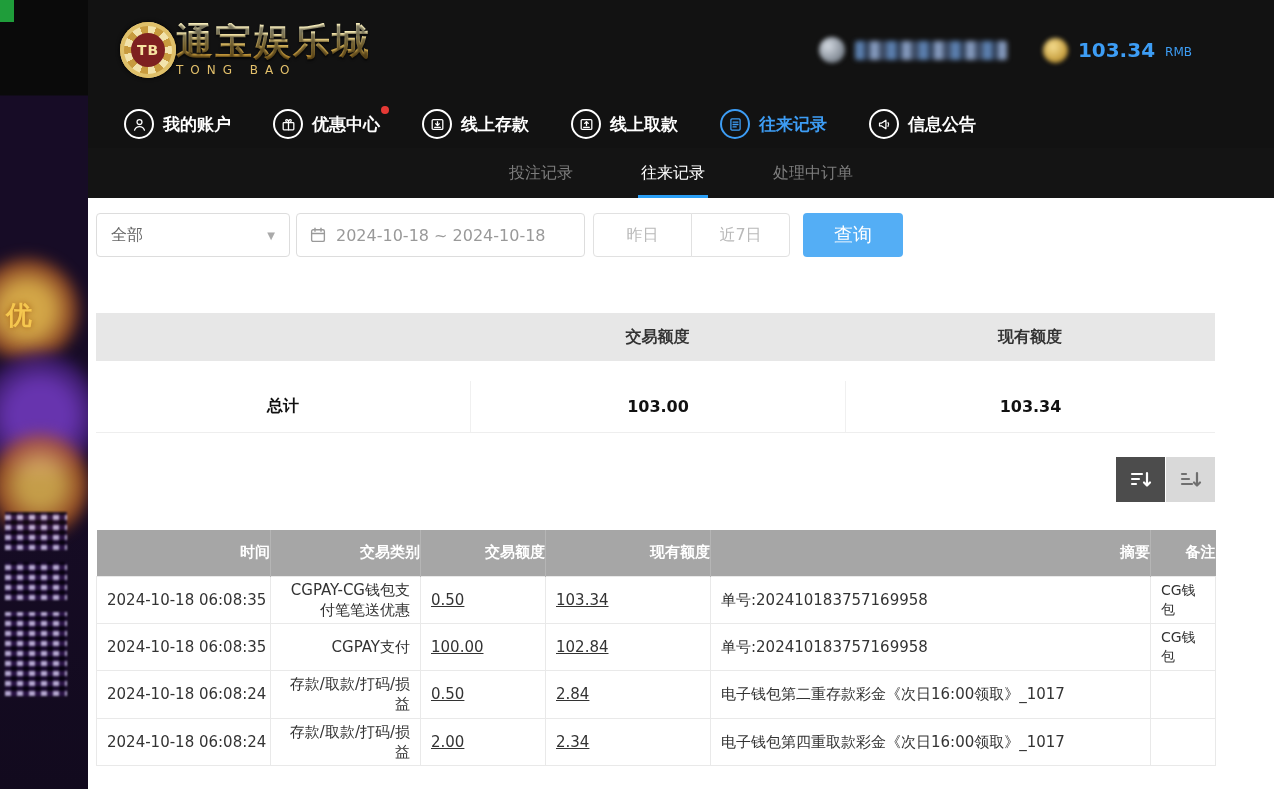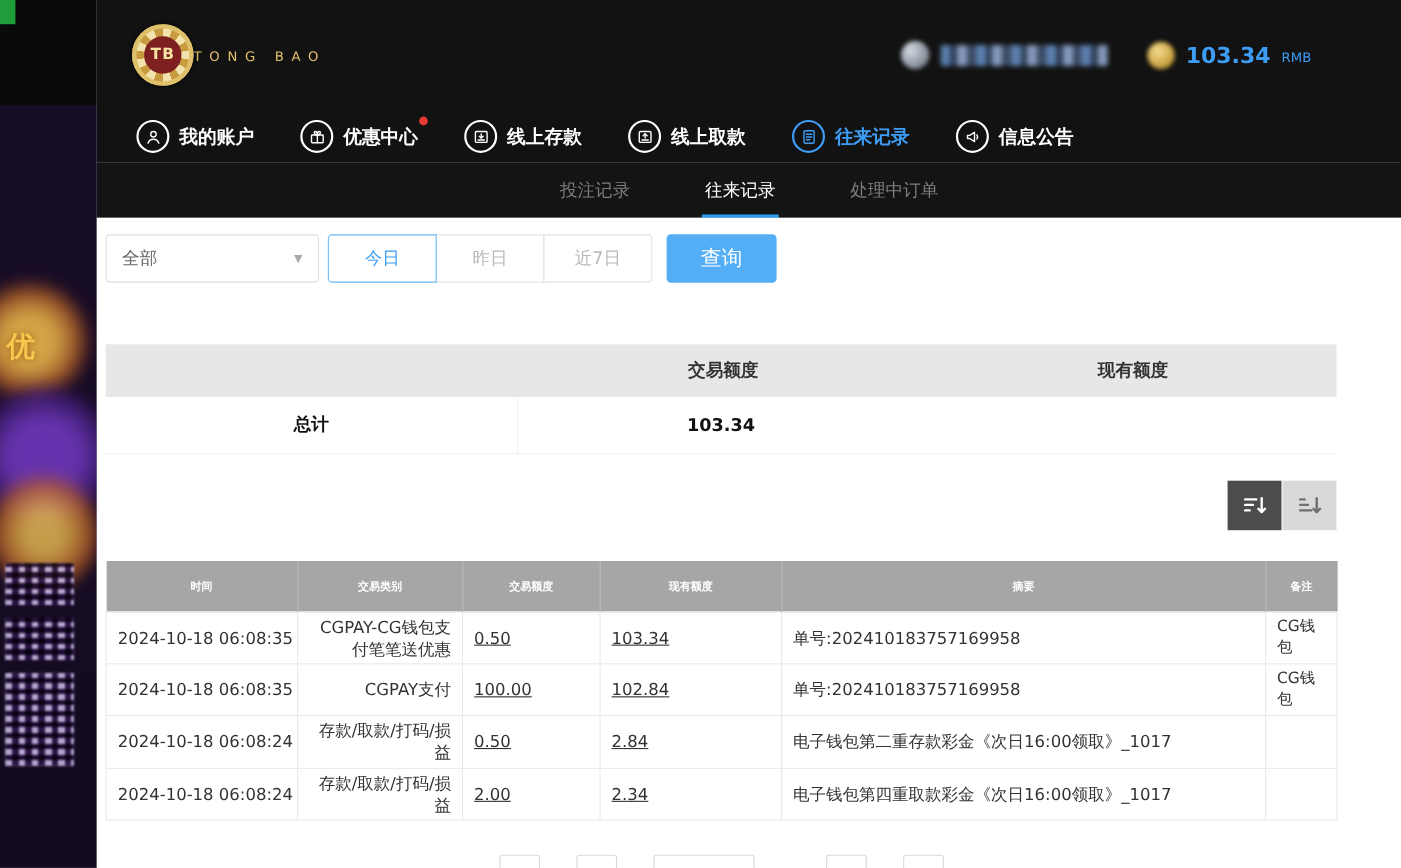--- a/index.html
+++ b/index.html
@@ -102,34 +102,34 @@
   .summary { width:1119px; margin-top:56px; }
   .summary-row { display:flex; align-items:center; }
   .summary-head { height:48px; background:#e7e7e7; color:#333; font-weight:600; font-size:16px; }
   .summary-body { height:52px; background:#fff; color:#111; font-size:16px; font-weight:600;
     border-bottom:1px solid #eee; }
   .sc1 { width:374px; text-align:center; }
   .sc2 { width:375px; text-align:center; }
   .sc3 { width:370px; text-align:center; }
   .summary-body .sc2, .summary-body .sc3 { border-left:1px solid #f0f0f0; align-self:stretch;
     display:flex; align-items:center; justify-content:center; }
-  .summary-body { display:flex; }
+  .summary-body { display:flex;margin-top:20px; }
 
   
   .sort-row { width:1119px; display:flex; justify-content:flex-end; margin-top:24px; }
   .sort-btn { width:49px; height:45px; display:flex; align-items:center; justify-content:center;
     cursor:pointer; border:none; }
   .sort-btn.dark { background:#4c4c4c; color:#fff; }
   .sort-btn.light { background:#d9d9d9; color:#6f6f6f; margin-left:1px; }
 
   
   table.records { border-collapse:collapse; width:1119px; margin-top:28px; font-size:15px;
     color:#333; table-layout:fixed; }
   table.records thead th { background:#a6a6a6; color:#fff; height:46px; font-weight:bold;
-    font-size:10px; text-align:center; border-right:1px solid #b5b5b5; }
+    font-size:15px; text-align:right; border-right:1px solid #b5b5b5; }
   table.records thead th:last-child { border-right:none; }
   table.records tbody td { border:1px solid #e9e9e9; height:47px; padding:3px 10px;
     line-height:1.35; background:#fff; }
   td.c-time { text-align:left; padding-left:10px; white-space:nowrap; }
   td.c-type { text-align:right; }
   td.c-amount, td.c-balance { text-align:left; padding-right:12px;text-decoration:underline; }
   td.c-summary { text-align:left; padding-left:15px; }
   td.c-note { text-align:left; padding:3px 6px; font-size:14px; word-break:break-all; }
 
   
@@ -158,20 +158,21 @@
   </div>
 
   <div class="main">
 
     <header class="site-header">
       <div class="logo">
         <div class="chip">
           <div class="chip-inner">TB</div>
         </div>
         <div class="logo-text">
+          <div class="logo-title">通宝娱乐城</div>
           <div class="logo-sub">TONG BAO</div>
         </div>
       </div>
       <div class="user-area">
         <span class="avatar-pix"></span>
         <span class="pix"></span>
         <span class="coin-pix"></span>
         <span class="balance">103.34</span>
         <span class="currency">RMB</span>
       </div>
@@ -248,36 +249,47 @@
       <div class="tab">处理中订单</div>
     </div>
 
     <div class="content">
 
       <div class="filter-row inner">
         <div class="select">
           <span>全部</span>
           <span class="caret">▼</span>
         </div>
+        <div class="datebox">
+          <span style="display:flex;">
+            <svg width="18" height="18" viewBox="0 0 24 24" fill="none" stroke="#9a9a9a" stroke-width="1.8" stroke-linecap="round">
+                <rect x="3.5" y="5" width="17" height="15.5" rx="2"></rect>
+                <line x1="3.5" y1="10" x2="20.5" y2="10"></line>
+                <line x1="8" y1="3" x2="8" y2="7"></line>
+                <line x1="16" y1="3" x2="16" y2="7"></line>
+              </svg>
+          </span>
+          <span>2024-10-18 ~ 2024-10-18</span>
+        </div>
         <div class="quick">
-          <button class="qbtn active">今日</button>
           <button class="qbtn">昨日</button>
           <button class="qbtn">近7日</button>
         </div>
         <button class="search-btn">查询</button>
       </div>
 
       <div class="summary">
         <div class="summary-row summary-head">
           <div class="sc1"></div>
           <div class="sc2">交易额度</div>
           <div class="sc3">现有额度</div>
         </div>
         <div class="summary-row summary-body">
           <div class="sc1">总计</div>
+          <div class="sc2">103.00</div>
           <div class="sc3">103.34</div>
         </div>
       </div>
 
       <div class="sort-row">
         <button class="sort-btn dark">
           <svg width="24" height="24" viewBox="0 0 24 24" fill="none" stroke="currentColor" stroke-width="2.2" stroke-linecap="round" stroke-linejoin="round">
               <line x1="3" y1="6" x2="13" y2="6"></line>
               <line x1="3" y1="11" x2="10" y2="11"></line>
               <line x1="3" y1="16" x2="7" y2="16"></line>

